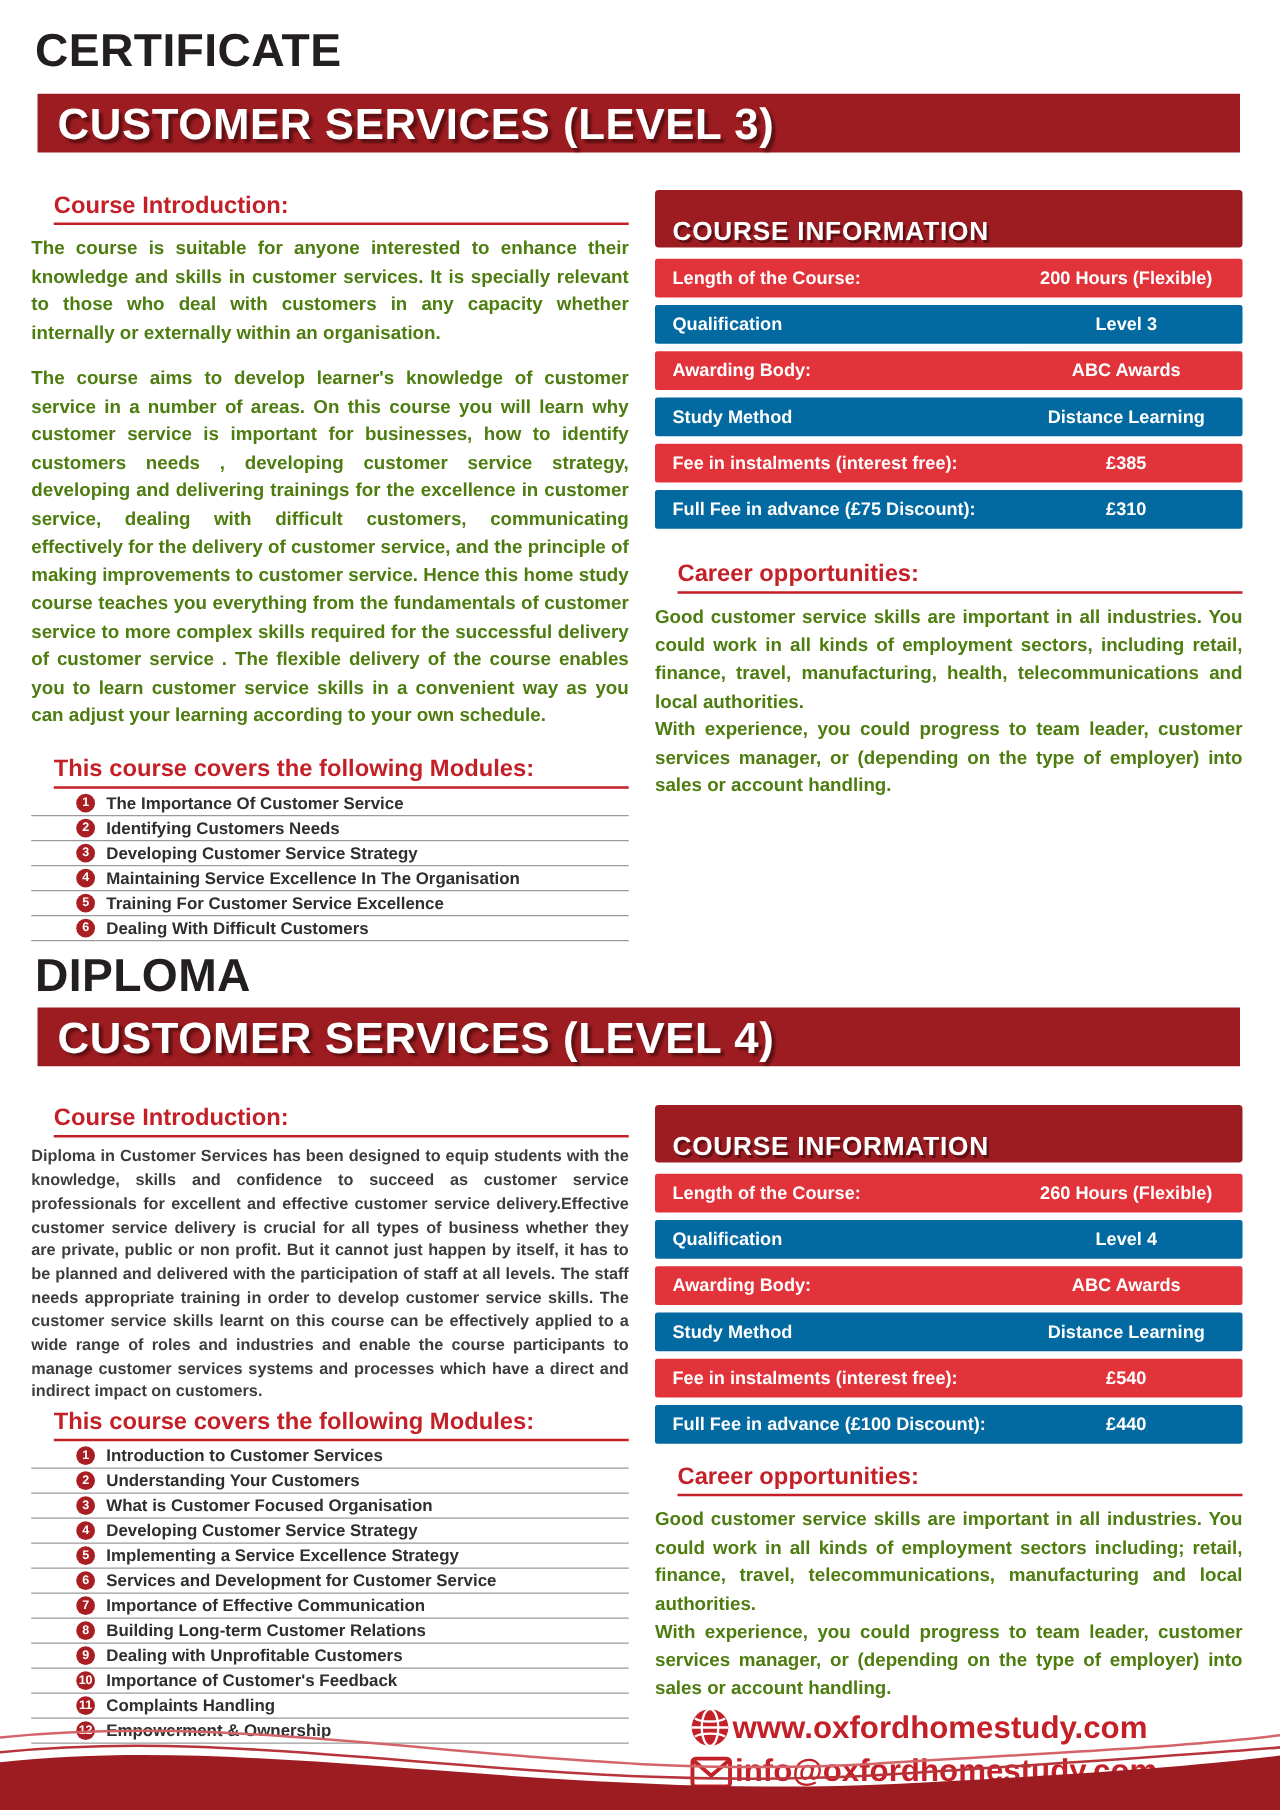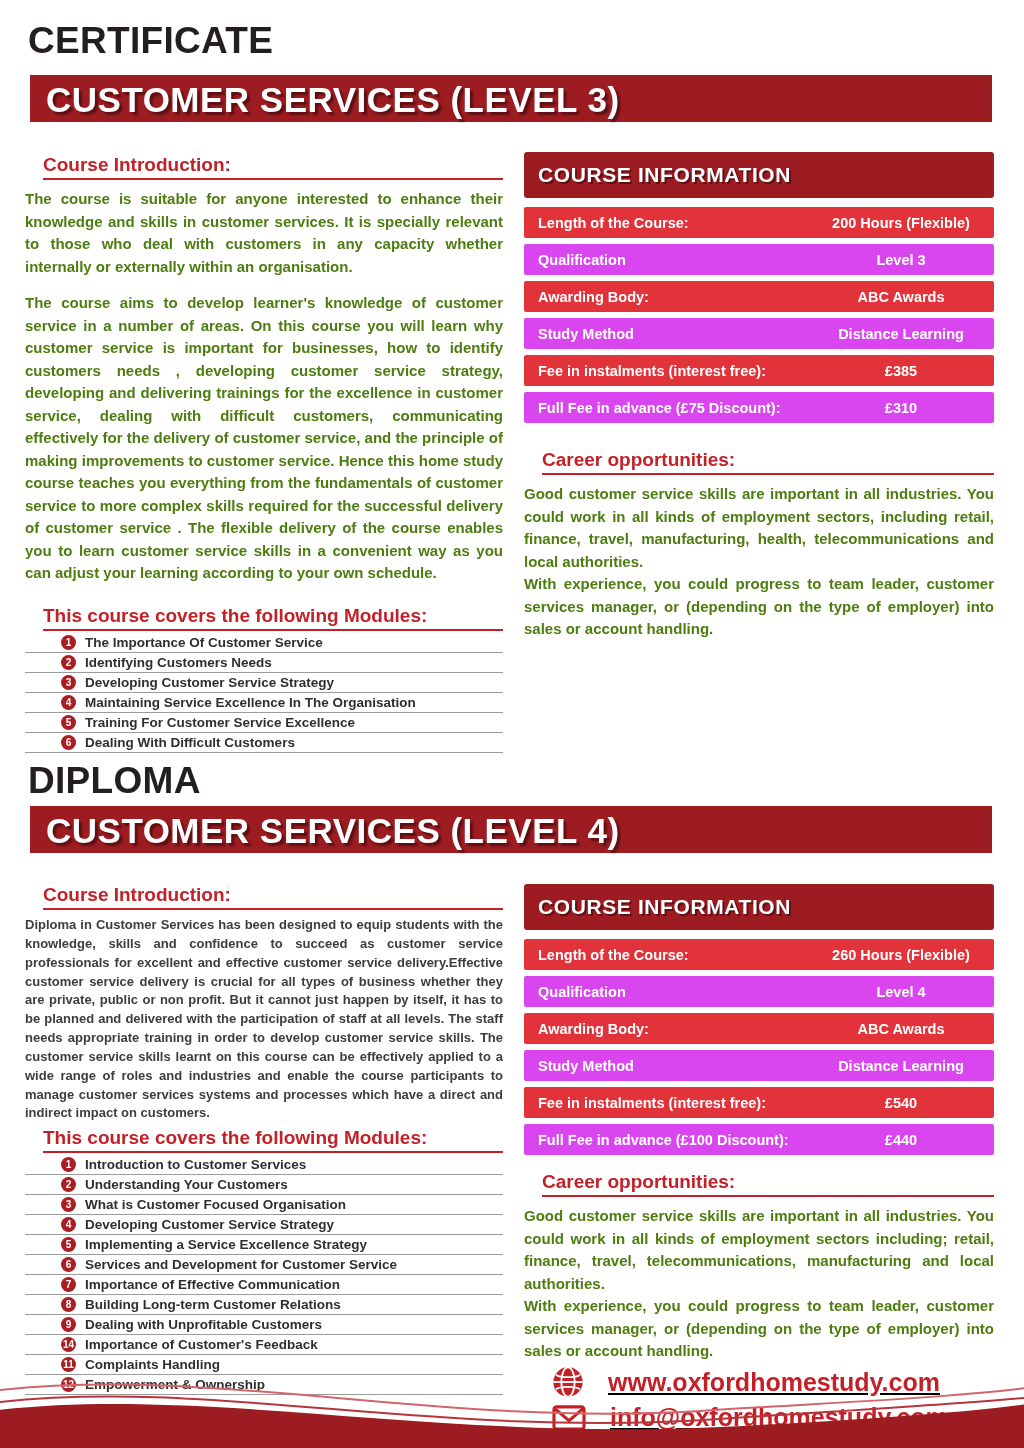--- a/index.html
+++ b/index.html
@@ -43,36 +43,36 @@
     padding:2px 0 2px 36px; border-bottom:1px solid #9b9b9b;
   }
   .mod-num {
     flex:0 0 15px; width:15px; height:15px; border-radius:50%;
     background:#a91e23; color:#ffffff; font-size:10px; font-weight:700;
     display:flex; align-items:center; justify-content:center;
   }
   .mod-title { font-size:13.5px; font-weight:700; color:#2f2f2f; }
   .info-header {
     height:46px; background:#9d1c21; border-radius:3px;
-    display:flex; align-items:center; padding-left:14px; margin-bottom:9px;
+    display:flex; align-items:flex-end; padding-left:14px; margin-bottom:9px;
   }
   .info-header span {
     color:#ffffff; font-size:21px; font-weight:900; letter-spacing:0.6px;
     text-shadow:2px 2px 0 #601014;
   }
   .info-row {
     height:31px; margin-bottom:6px; border-radius:2px;
     display:flex; align-items:center; justify-content:space-between;
     padding:0 8px 0 14px;
   }
   .info-row.odd  { background:#e2333a; }
-  .info-row.even { background:#d946ef; }
+  .info-row.even { background:#0369a1; }
   .info-label { color:#ffffff; font-size:14.5px; font-weight:700; white-space:nowrap; }
   .info-value { color:#ffffff; font-size:14.5px; font-weight:700; width:170px; text-align:center; }
-  .footer-row { position:absolute; display:flex; align-items:center; gap:24px;text-decoration:underline; }
+  .footer-row { position:absolute; display:flex; align-items:center; gap:2px; }
   .footer-text { font-size:25px; font-weight:800; color:#c32127; white-space:nowrap; }
   .bottom-wave { position:absolute; left:0; bottom:0; width:1024px; height:95px; }
 </style>
 </head>
 <body>
 
 <div class="page">
 
   <div class="kicker" style="top:20px;">CERTIFICATE</div>
 
@@ -190,21 +190,21 @@
       </li>
       <li>
         <span class="mod-num">8</span>
         <span class="mod-title">Building Long-term Customer Relations</span>
       </li>
       <li>
         <span class="mod-num">9</span>
         <span class="mod-title">Dealing with Unprofitable Customers</span>
       </li>
       <li>
-        <span class="mod-num">14</span>
+        <span class="mod-num">10</span>
         <span class="mod-title">Importance of Customer's Feedback</span>
       </li>
       <li>
         <span class="mod-num">11</span>
         <span class="mod-title">Complaints Handling</span>
       </li>
       <li>
         <span class="mod-num">12</span>
         <span class="mod-title">Empowerment &amp; Ownership</span>
       </li>

